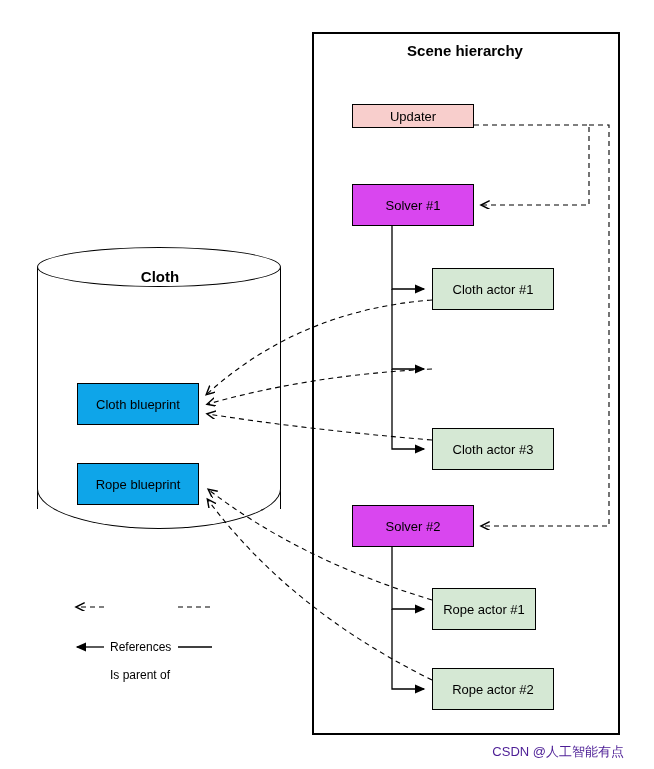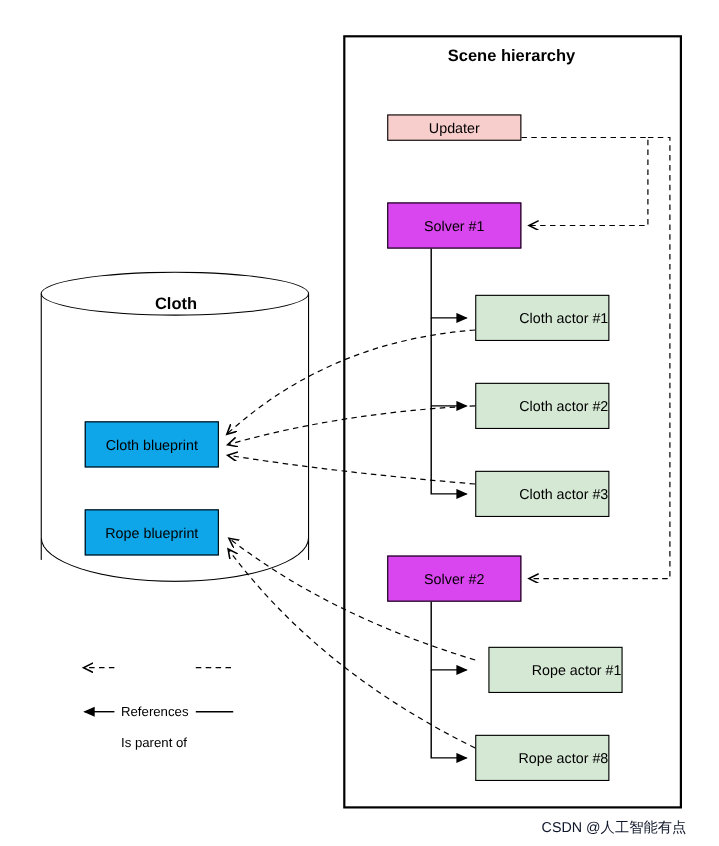--- a/index.html
+++ b/index.html
@@ -1,25 +1,25 @@
 <!DOCTYPE html>
 <html><head>
   <meta charset="utf-8">
   <style>
     * { box-sizing: border-box; margin: 0; padding: 0; }
     body { width: 654px; height: 769px; position: relative; font-family: Arial, sans-serif; background: #fff; }
     .canvas { position: absolute; top: 0; left: 0; width: 654px; height: 769px; }
     .box { position: absolute; border: 1px solid #000; display: flex; align-items: center; justify-content: center; font-size: 13px; }
     .box.updater { background: #f8cecc; }
     .box.solver { background: #d946ef; }
-    .box.actor { background: #d5e8d4; justify-content: flex-end; }
+    .box.actor { background: #d5e8d4; }
     .box.blueprint { background: #0ea5e9; }
     .title { position: absolute; font-size: 15px; font-weight: bold; text-align: center; }
     .legend-label { position: absolute; font-size: 12px; }
-    .watermark { position: absolute; bottom: 8px; right: 30px; font-size: 13px; color: #0f172a; font-family: sans-serif; }
+    .watermark { position: absolute; bottom: 8px; right: 30px; font-size: 13px; color: #4c1d95; font-family: sans-serif; }
     .hierarchy-frame { position: absolute; border: 2px solid #000; }
     .cylinder { position: absolute; }
     .cylinder-body { position: absolute; border-left: 1.5px solid #000; border-right: 1.5px solid #000; background: #fff; }
     .cylinder-top { position: absolute; border: 1.5px solid #000; border-radius: 50%; background: #fff; }
     .cylinder-bottom { position: absolute; border: 1.5px solid #000; border-top: none; border-radius: 0 0 50% 50% / 0 0 100% 100%; background: #fff; }
     svg { position: absolute; top: 0; left: 0; }
   </style>
 </head>
 <body>
 
@@ -37,34 +37,31 @@
 
   <div class="box updater" style="left:352px; top:104px; width:122px; height:24px;">
       <span>Updater</span>
     </div>
   <div class="box solver" style="left:352px; top:184px; width:122px; height:42px;">
       <span>Solver #1</span>
     </div>
   <div class="box actor" style="left:432px; top:268px; width:122px; height:42px;">
       <span>Cloth actor #1</span>
     </div>
-  <div class="box actor" style="left:432px; top:348px; width:122px; height:42px;">
-      <span>Cloth actor #2</span>
-    </div>
   <div class="box actor" style="left:432px; top:428px; width:122px; height:42px;">
       <span>Cloth actor #3</span>
     </div>
   <div class="box solver" style="left:352px; top:505px; width:122px; height:42px;">
       <span>Solver #2</span>
     </div>
-  <div class="box actor" style="left:444px; top:588px; width:122px; height:42px;">
+  <div class="box actor" style="left:432px; top:588px; width:104px; height:42px;">
       <span>Rope actor #1</span>
     </div>
   <div class="box actor" style="left:432px; top:668px; width:122px; height:42px;">
-      <span>Rope actor #8</span>
+      <span>Rope actor #2</span>
     </div>
 
   <div class="box blueprint" style="left:77px; top:383px; width:122px; height:42px;">
       <span>Cloth blueprint</span>
     </div>
   <div class="box blueprint" style="left:77px; top:463px; width:122px; height:42px;">
       <span>Rope blueprint</span>
     </div>
 
   <div class="legend-label" style="left:110px; top:592px;margin-top:48px;">References</div>

